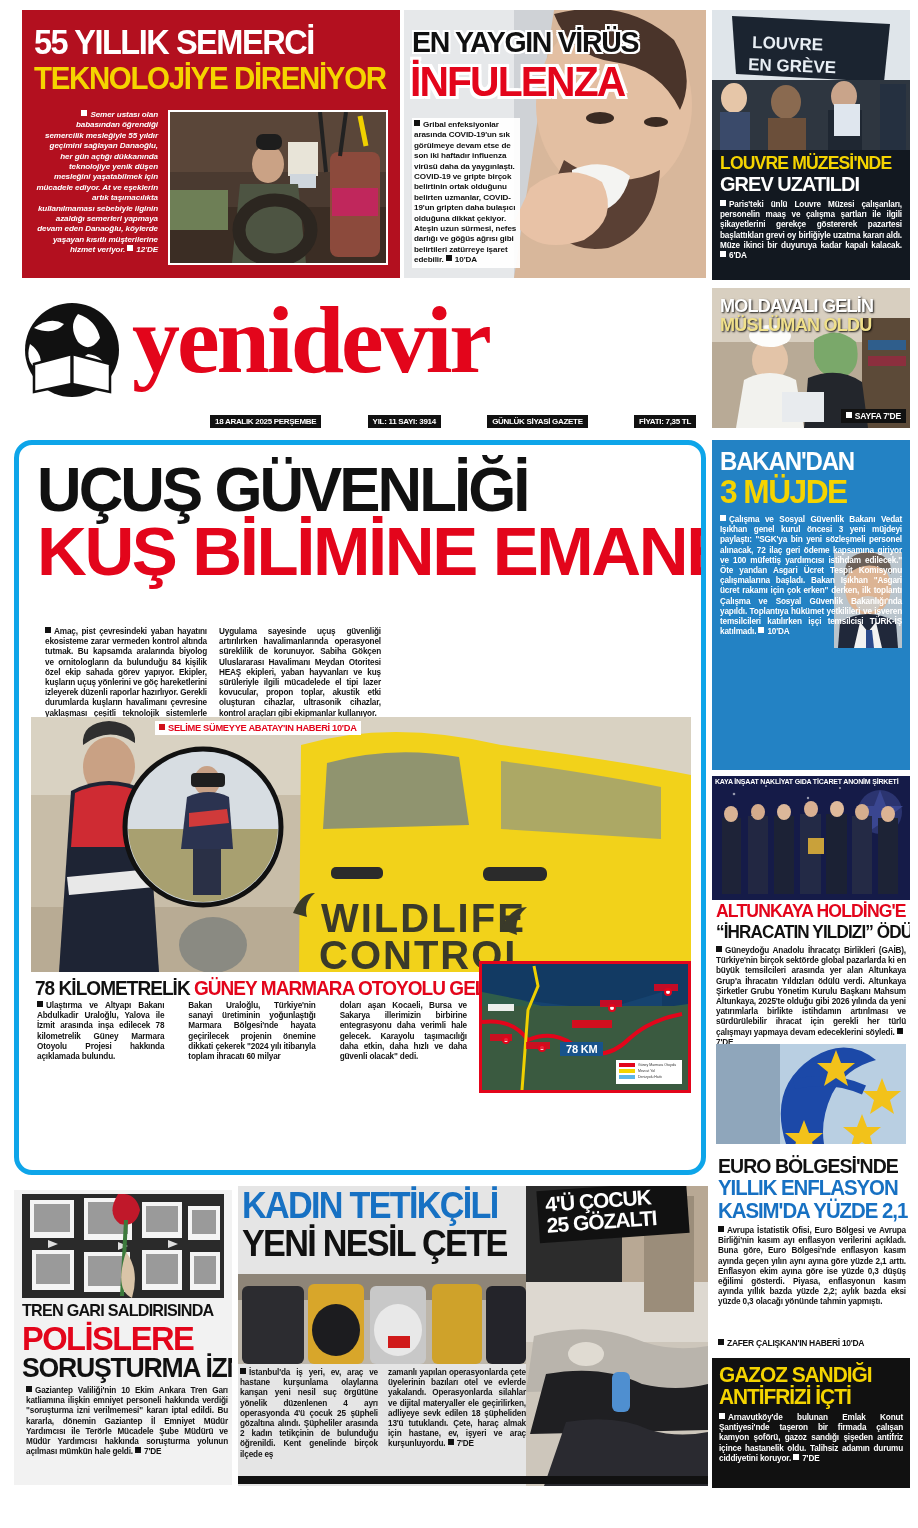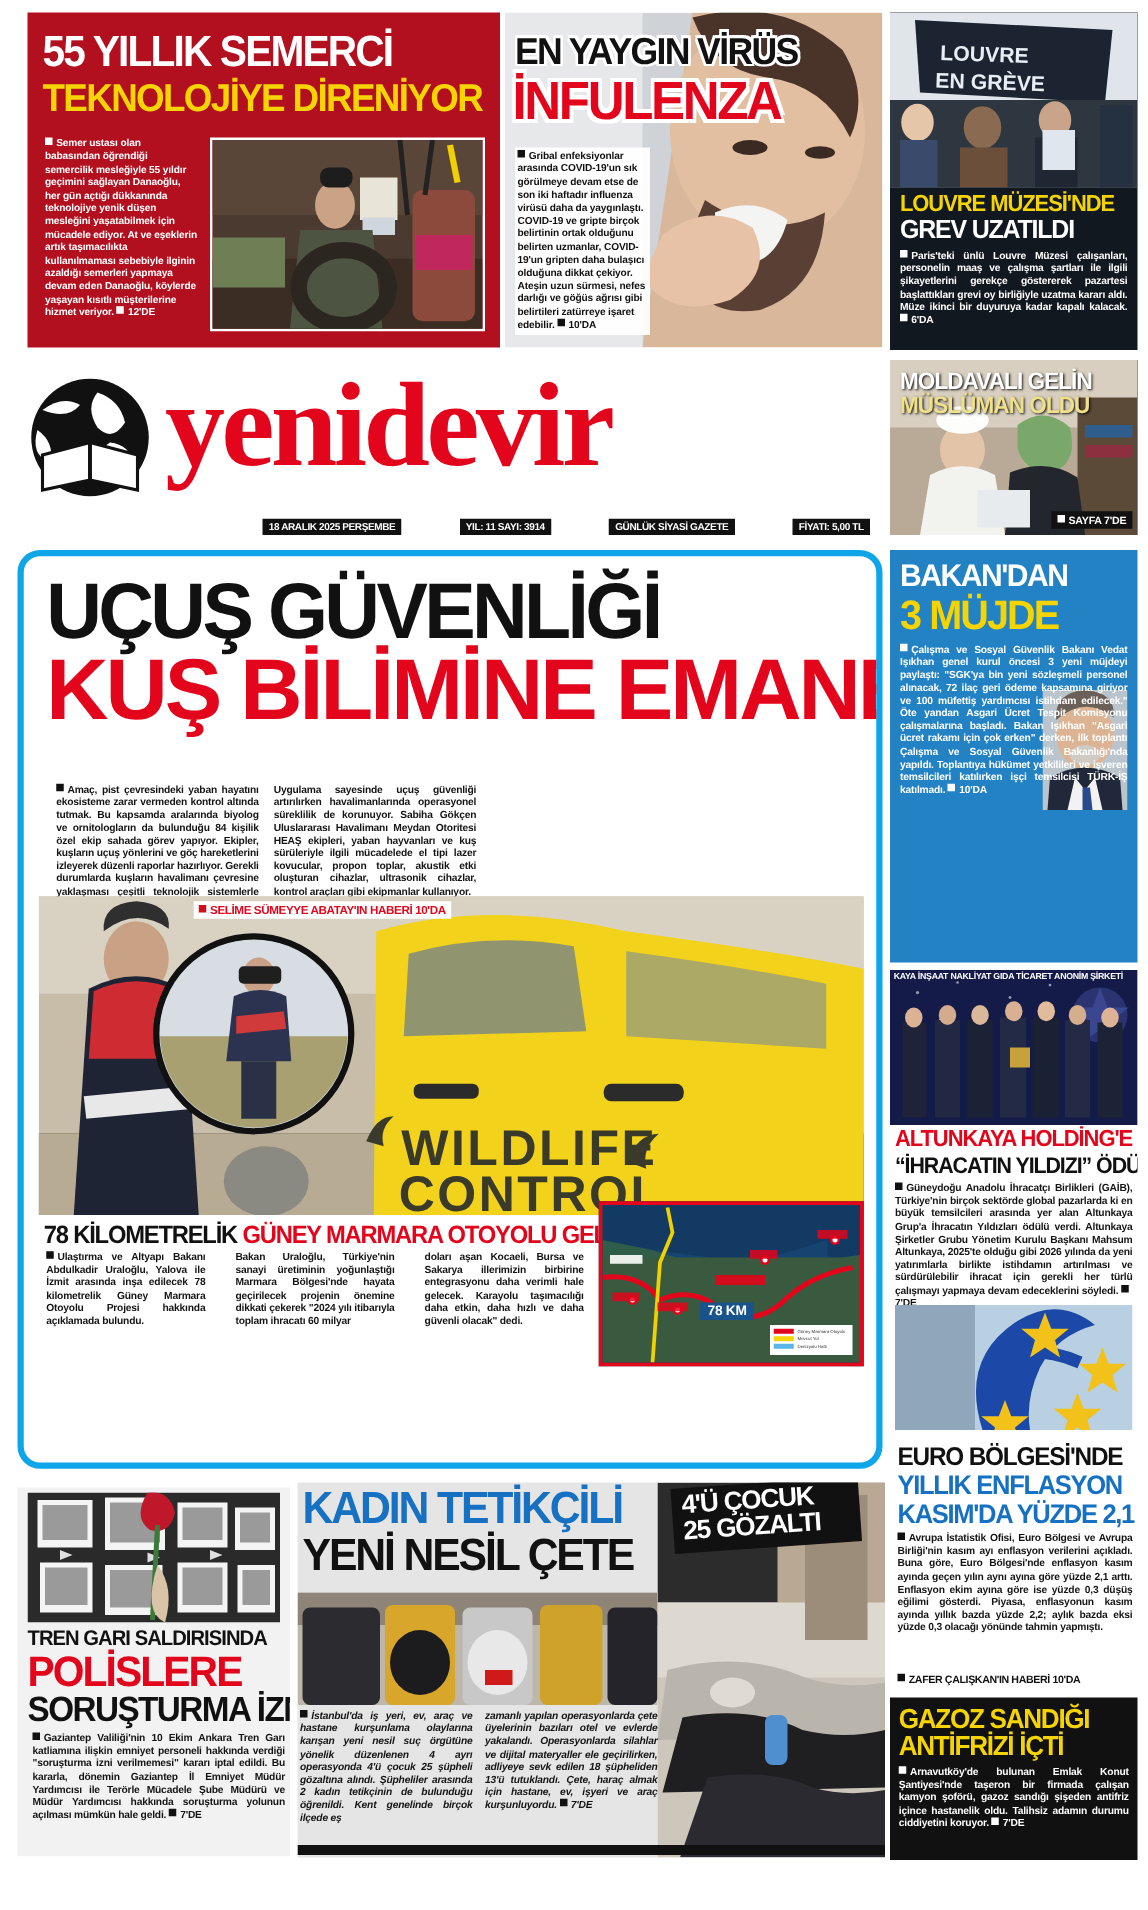--- a/index.html
+++ b/index.html
@@ -30,22 +30,23 @@
     font-size:35px; color:#fff; font-weight:900; letter-spacing:-1.6px;
     line-height:.9; white-space:nowrap; transform:scaleX(.93); transform-origin:left top;
   }
   #semerci .h2 {
     position:absolute; left:12px; top:55px; width:366px;
     font-size:31px; color:#f5d400; font-weight:900; letter-spacing:-1.4px;
     line-height:.9; white-space:nowrap; transform:scaleX(.95); transform-origin:left top;
   }
   #semerci .lede {
     position:absolute; left:14px; top:100px; width:122px;
-    font-size:8.1px; line-height:10.4px; color:#fff; font-weight:700; text-align:left;
+    font-size:8.1px; line-height:10.4px; color:#fff; font-weight:700; text-align:right;
     letter-spacing:-.1px;
+    font-style:italic;
   }
   #semerci .ph { position:absolute; left:146px; top:100px; width:220px; height:155px; border:2px solid #fff; }
 
   
   #influenza { left:404px; top:10px; width:302px; height:268px; background:#ffffff; }
   #influenza .ph { position:absolute; inset:0; }
   #influenza .h1 {
     position:absolute; left:8px; top:18px; font-size:30px; color:#111;
     font-weight:900; letter-spacing:-1.4px; line-height:.92; white-space:nowrap;
     text-shadow: 2px 0 0 #fff,-2px 0 0 #fff,0 2px 0 #fff,0 -2px 0 #fff,2px 2px 0 #fff,-2px -2px 0 #fff,2px -2px 0 #fff,-2px 2px 0 #fff;
@@ -173,21 +174,21 @@
     letter-spacing:-1.8px; white-space:nowrap; line-height:1; transform:scaleX(.95); transform-origin:left top;}
   #kadin .h2 { position:absolute; left:4px; top:40px; font-size:36px; color:#111; font-weight:900;
     letter-spacing:-1.8px; white-space:nowrap; line-height:1; transform:scaleX(.95); transform-origin:left top;}
   #kadin .ph { position:absolute; left:0; top:88px; width:288px; height:90px; }
   #kadin .ph2 { position:absolute; left:288px; top:0; width:182px; height:300px; }
   #kadin .badge { position:absolute; left:300px; top:0px; width:150px; background:#111;
     transform:rotate(-4deg); padding:3px 8px 6px 8px; }
   #kadin .badge .l1 { font-size:21px; color:#fff; font-weight:900; letter-spacing:-1px; line-height:1.02; white-space:nowrap;}
   #kadin .badge .l2 { font-size:21px; color:#fff; font-weight:900; letter-spacing:-1px; line-height:1.02; white-space:nowrap;}
   #kadin .cols { position:absolute; left:2px; top:182px; width:286px; display:flex; gap:10px; }
-  #kadin .cols .col { width:138px;font-style:italic; }
+  #kadin .cols .col { width:138px; }
   #kadin .rule { position:absolute; left:0; top:290px; width:470px; height:8px; background:#111; }
 </style>
 </head>
 <body>
 
 <div class="page">
 
   <div class="blk" id="semerci">
     <div class="h1">55 YILLIK SEMERCİ</div>
     <div class="h2">TEKNOLOJİYE DİRENİYOR</div>
@@ -293,21 +294,21 @@
       </svg>
     </div>
     <div id="wordmark">yenidevir</div>
     <div id="mast-strip">
       <span class="cell">18 ARALIK 2025 PERŞEMBE</span>
       <span style="flex:1 1 auto"></span>
       <span class="cell">YIL: 11  SAYI: 3914</span>
       <span style="flex:1 1 auto"></span>
       <span class="cell">GÜNLÜK SİYASİ GAZETE</span>
       <span style="flex:1 1 auto"></span>
-      <span class="cell">FİYATI: 5,00 TL</span>
+      <span class="cell">FİYATI: 7,35 TL</span>
     </div>
   </div>
 
   <div class="blk" id="main-story">
     <div id="main-h1">UÇUŞ GÜVENLİĞİ</div>
     <div id="main-h2">KUŞ BİLİMİNE EMANET</div>
     <div id="main-cols">
       <div class="col body-txt"><span class="sq k"></span><span>Amaç, pist çevresindeki yaban hayatını ekosisteme zarar vermeden kontrol altında tutmak. Bu kapsamda aralarında biyolog ve ornitologların da bulunduğu 84 kişilik özel ekip sahada görev yapıyor. Ekipler, kuşların uçuş yönlerini ve göç hareketlerini izleyerek düzenli raporlar hazırlıyor. Gerekli durumlarda kuşların havalimanı çevresine yaklaşması çeşitli teknolojik sistemlerle engelleniyor.</span></div>
       <div class="col body-txt">Uygulama sayesinde uçuş güvenliği artırılırken havalimanlarında operasyonel süreklilik de korunuyor. Sabiha Gökçen Uluslararası Havalimanı Meydan Otoritesi HEAŞ ekipleri, yaban hayvanları ve kuş sürüleriyle ilgili mücadelede el tipi lazer kovucular, propon toplar, akustik etki oluşturan cihazlar, ultrasonik cihazlar, kontrol araçları gibi ekipmanlar kullanıyor.</div>
     </div>

